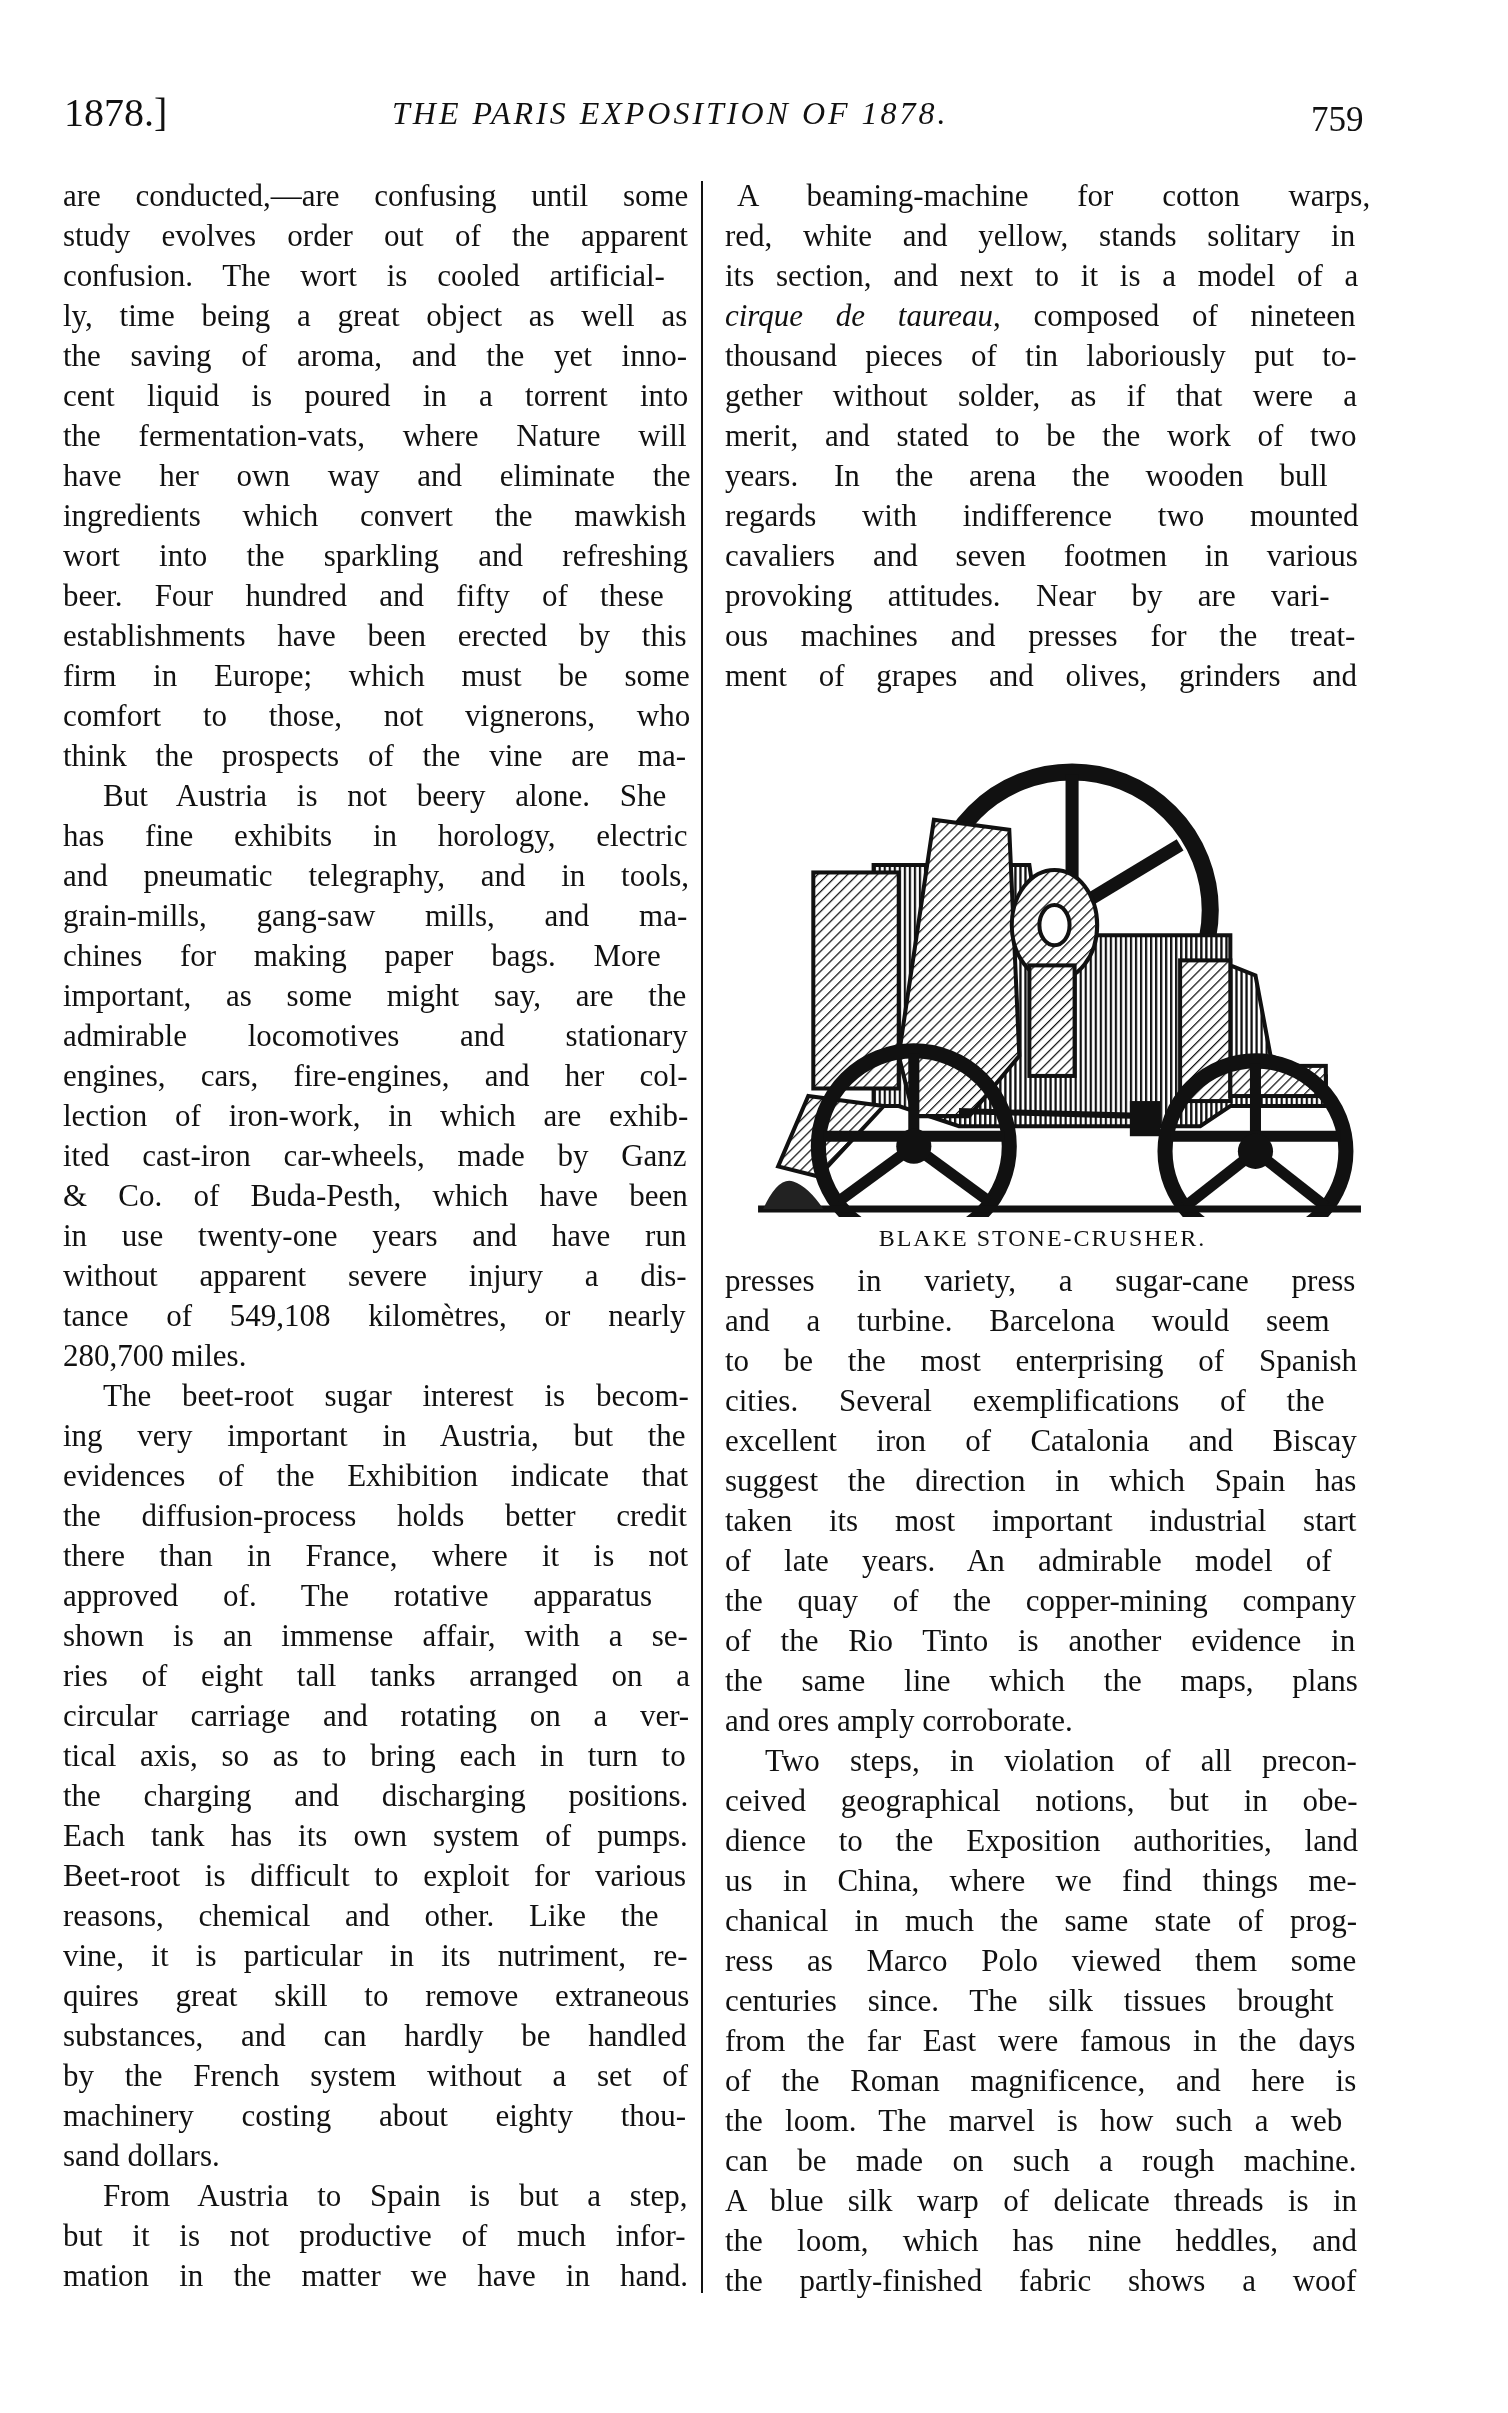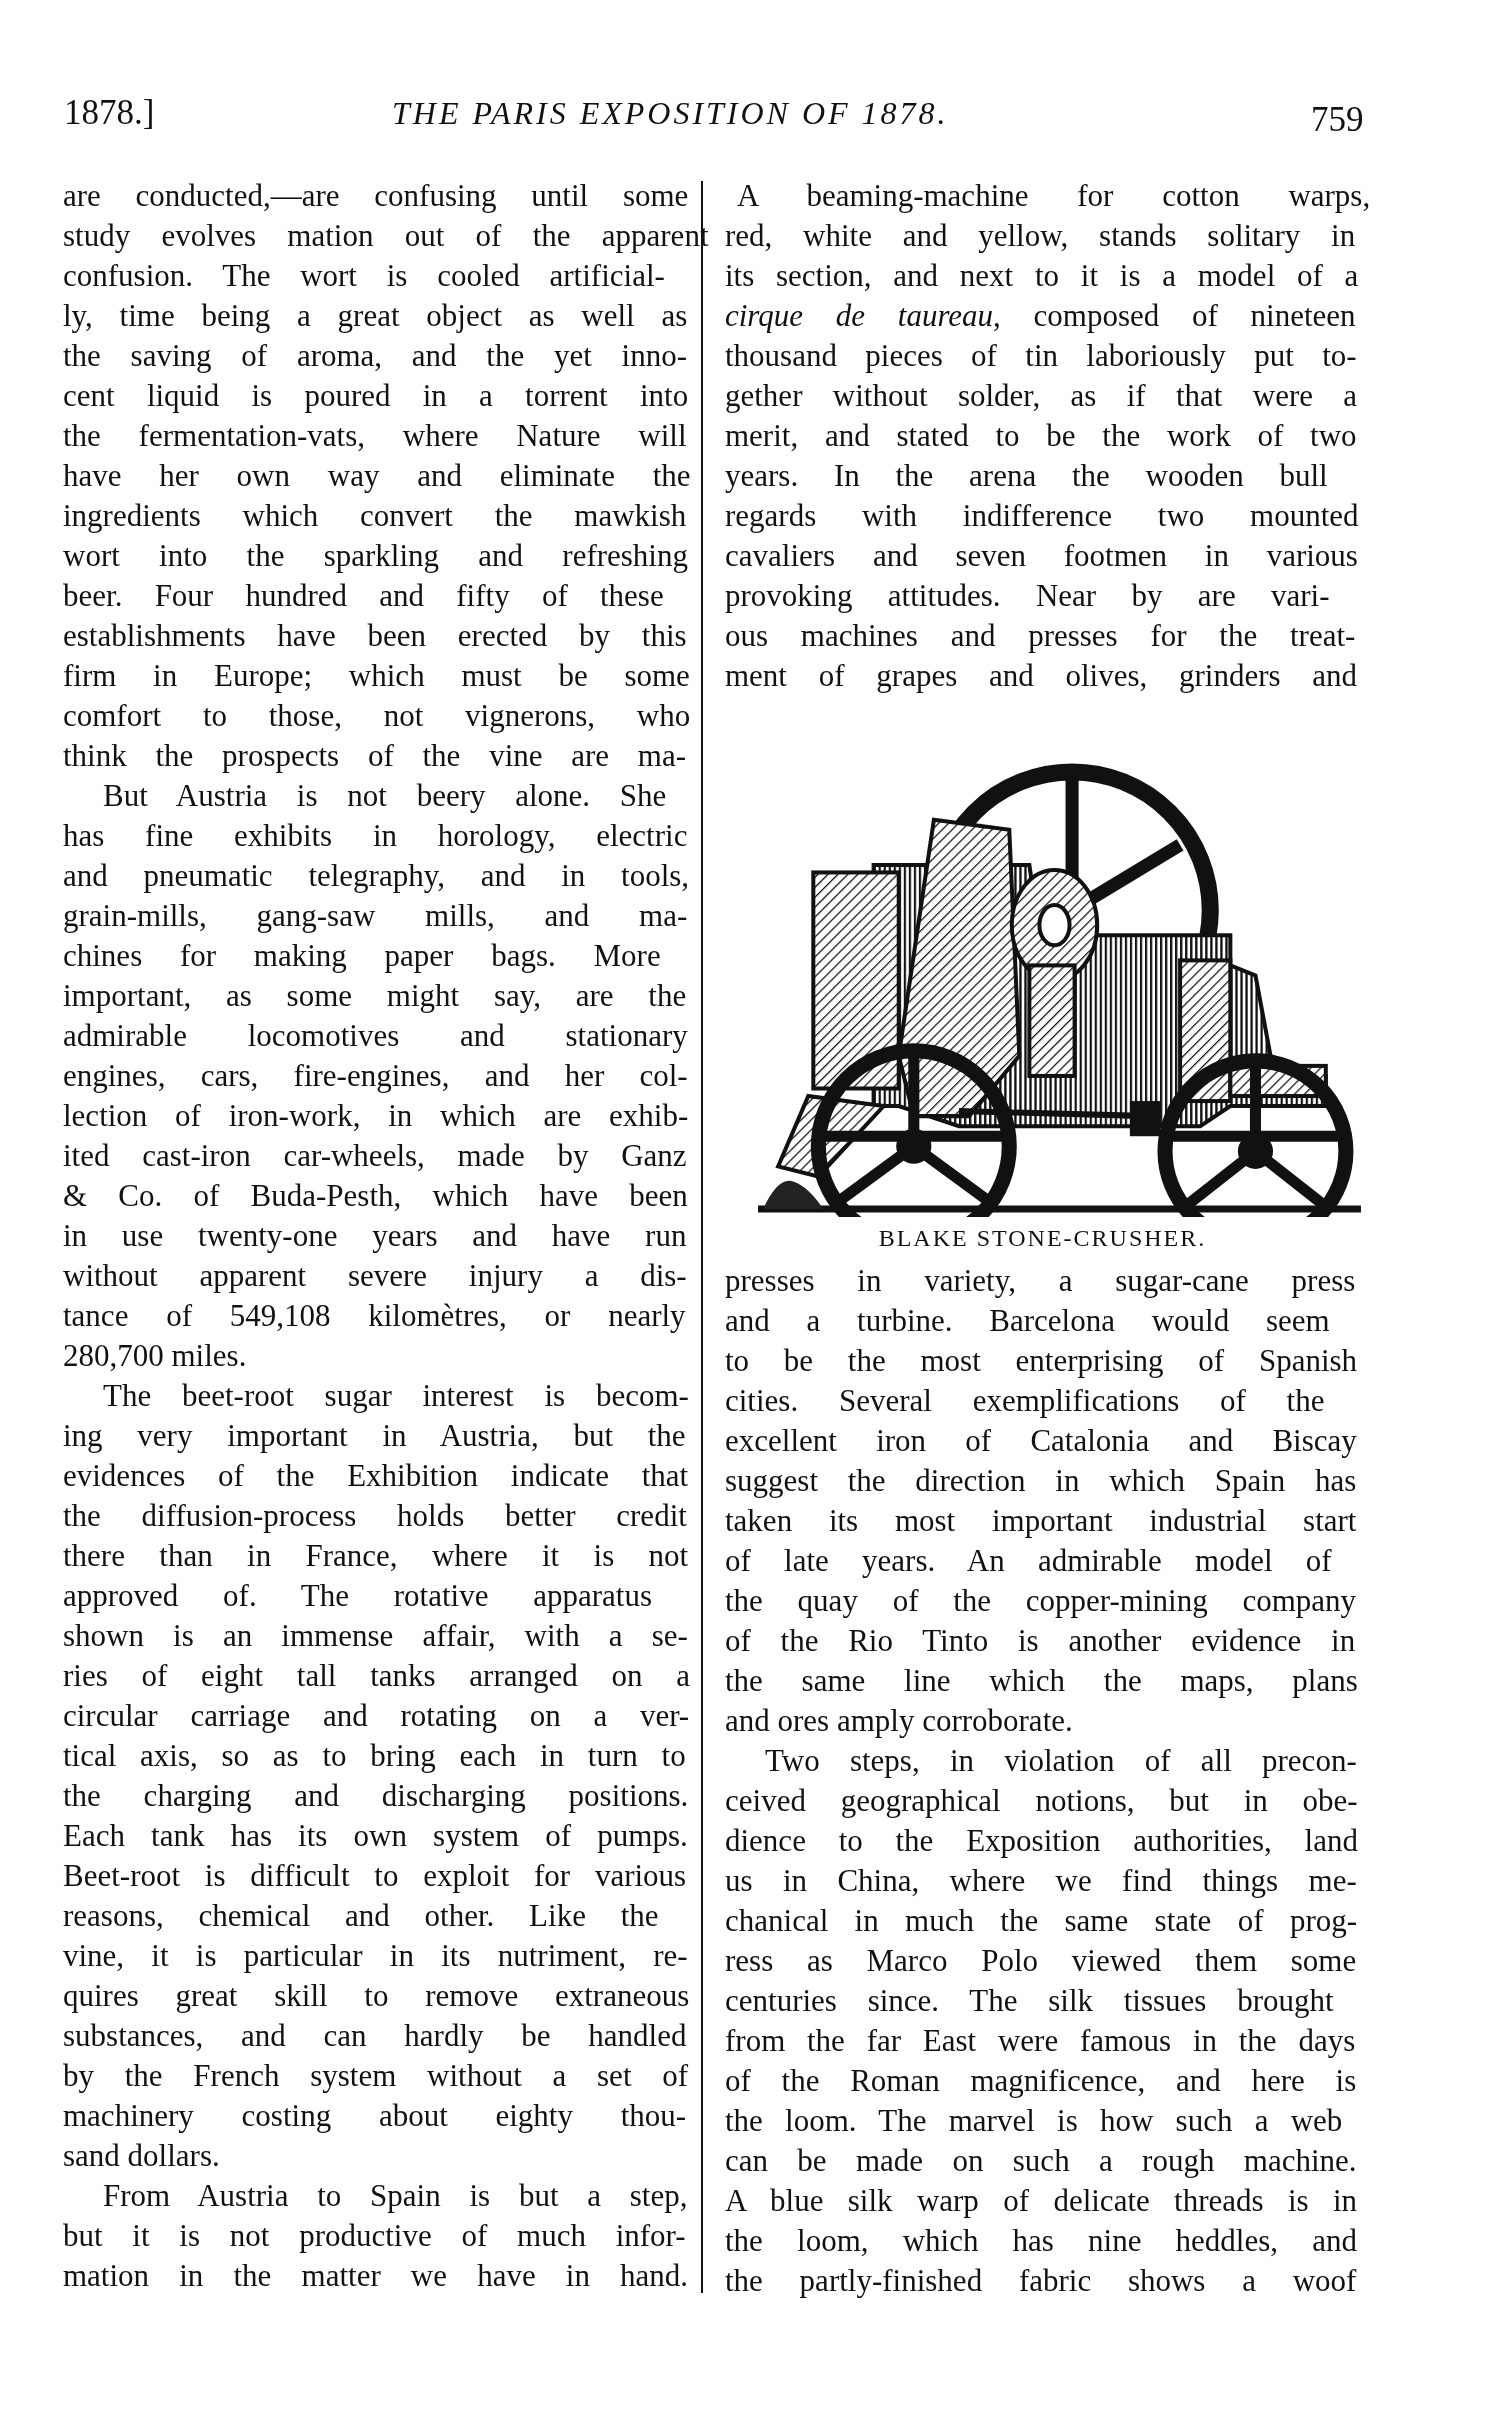--- a/index.html
+++ b/index.html
@@ -1,18 +1,18 @@
 <!DOCTYPE html>
 <html style="font-size:8px"><head>
 <meta charset="utf-8">
 <style>
   html,body{margin:0;padding:0;background:#ffffff;}
   body{width:1508px;height:2413px;position:relative;overflow:hidden;color:#111;
        font-family:"Liberation Serif","DejaVu Serif",serif;}
-  .hdr{position:absolute;top:93px;font-size:35px;line-height:40px;}
+  .hdr{position:absolute;top:93px;font-size:40px;line-height:40px;}
   #hdr-left{left:64px;}
   #hdr-title{left:392px;font-style:italic;letter-spacing:3px;font-size:32px;}
   #hdr-page{left:1311px;top:100px;font-size:35px;}
   .col{position:absolute;top:176px;}
   #col-left{left:63px;width:628px;}
   #col-right{left:725px;width:635px;}
   .line{display:block;height:40px;line-height:40px;font-size:31px;white-space:nowrap;
         text-align:justify;text-align-last:justify;overflow:visible;}
   .line.last{text-align-last:left;}
   .line.indent{padding-left:40px;}
@@ -25,21 +25,21 @@
 </style>
 </head>
 <body>
 
 <div id="hdr-left" class="hdr">1878.]</div>
 <div id="hdr-title" class="hdr">THE PARIS EXPOSITION OF 1878.</div>
 <div id="hdr-page" class="hdr">759</div>
 
 <div id="col-left" class="col">
     <div class="line" style="white-space: nowrap; word-spacing: 27px; text-align: left; text-align-last: left;"><span>are conducted,—are confusing until some</span></div>
-    <div class="line" style="white-space: nowrap; word-spacing: 23.5px; text-align: left; text-align-last: left;"><span>study evolves mation out of the apparent</span></div>
+    <div class="line" style="white-space: nowrap; word-spacing: 23.5px; text-align: left; text-align-last: left;"><span>study evolves order out of the apparent</span></div>
     <div class="line" style="white-space: nowrap; word-spacing: 22px; text-align: left; text-align-last: left;"><span>confusion.  The wort is cooled artificial-</span></div>
     <div class="line" style="white-space: nowrap; word-spacing: 19px; text-align: left; text-align-last: left;"><span>ly, time being a great object as well as</span></div>
     <div class="line" style="white-space: nowrap; word-spacing: 22px; text-align: left; text-align-last: left;"><span>the saving of aroma, and the yet inno-</span></div>
     <div class="line" style="white-space: nowrap; word-spacing: 24.5px; text-align: left; text-align-last: left;"><span>cent liquid is poured in a torrent into</span></div>
     <div class="line" style="white-space: nowrap; word-spacing: 30px; text-align: left; text-align-last: left;"><span>the fermentation-vats, where Nature will</span></div>
     <div class="line" style="white-space: nowrap; word-spacing: 30px; text-align: left; text-align-last: left;"><span>have her own way and eliminate the</span></div>
     <div class="line" style="white-space: nowrap; word-spacing: 34px; text-align: left; text-align-last: left;"><span>ingredients which convert the mawkish</span></div>
     <div class="line" style="white-space: nowrap; word-spacing: 31.5px; text-align: left; text-align-last: left;"><span>wort into the sparkling and refreshing</span></div>
     <div class="line" style="white-space: nowrap; word-spacing: 24.5px; text-align: left; text-align-last: left;"><span>beer.  Four hundred and fifty of these</span></div>
     <div class="line" style="white-space: nowrap; word-spacing: 24px; text-align: left; text-align-last: left;"><span>establishments have been erected by this</span></div>

